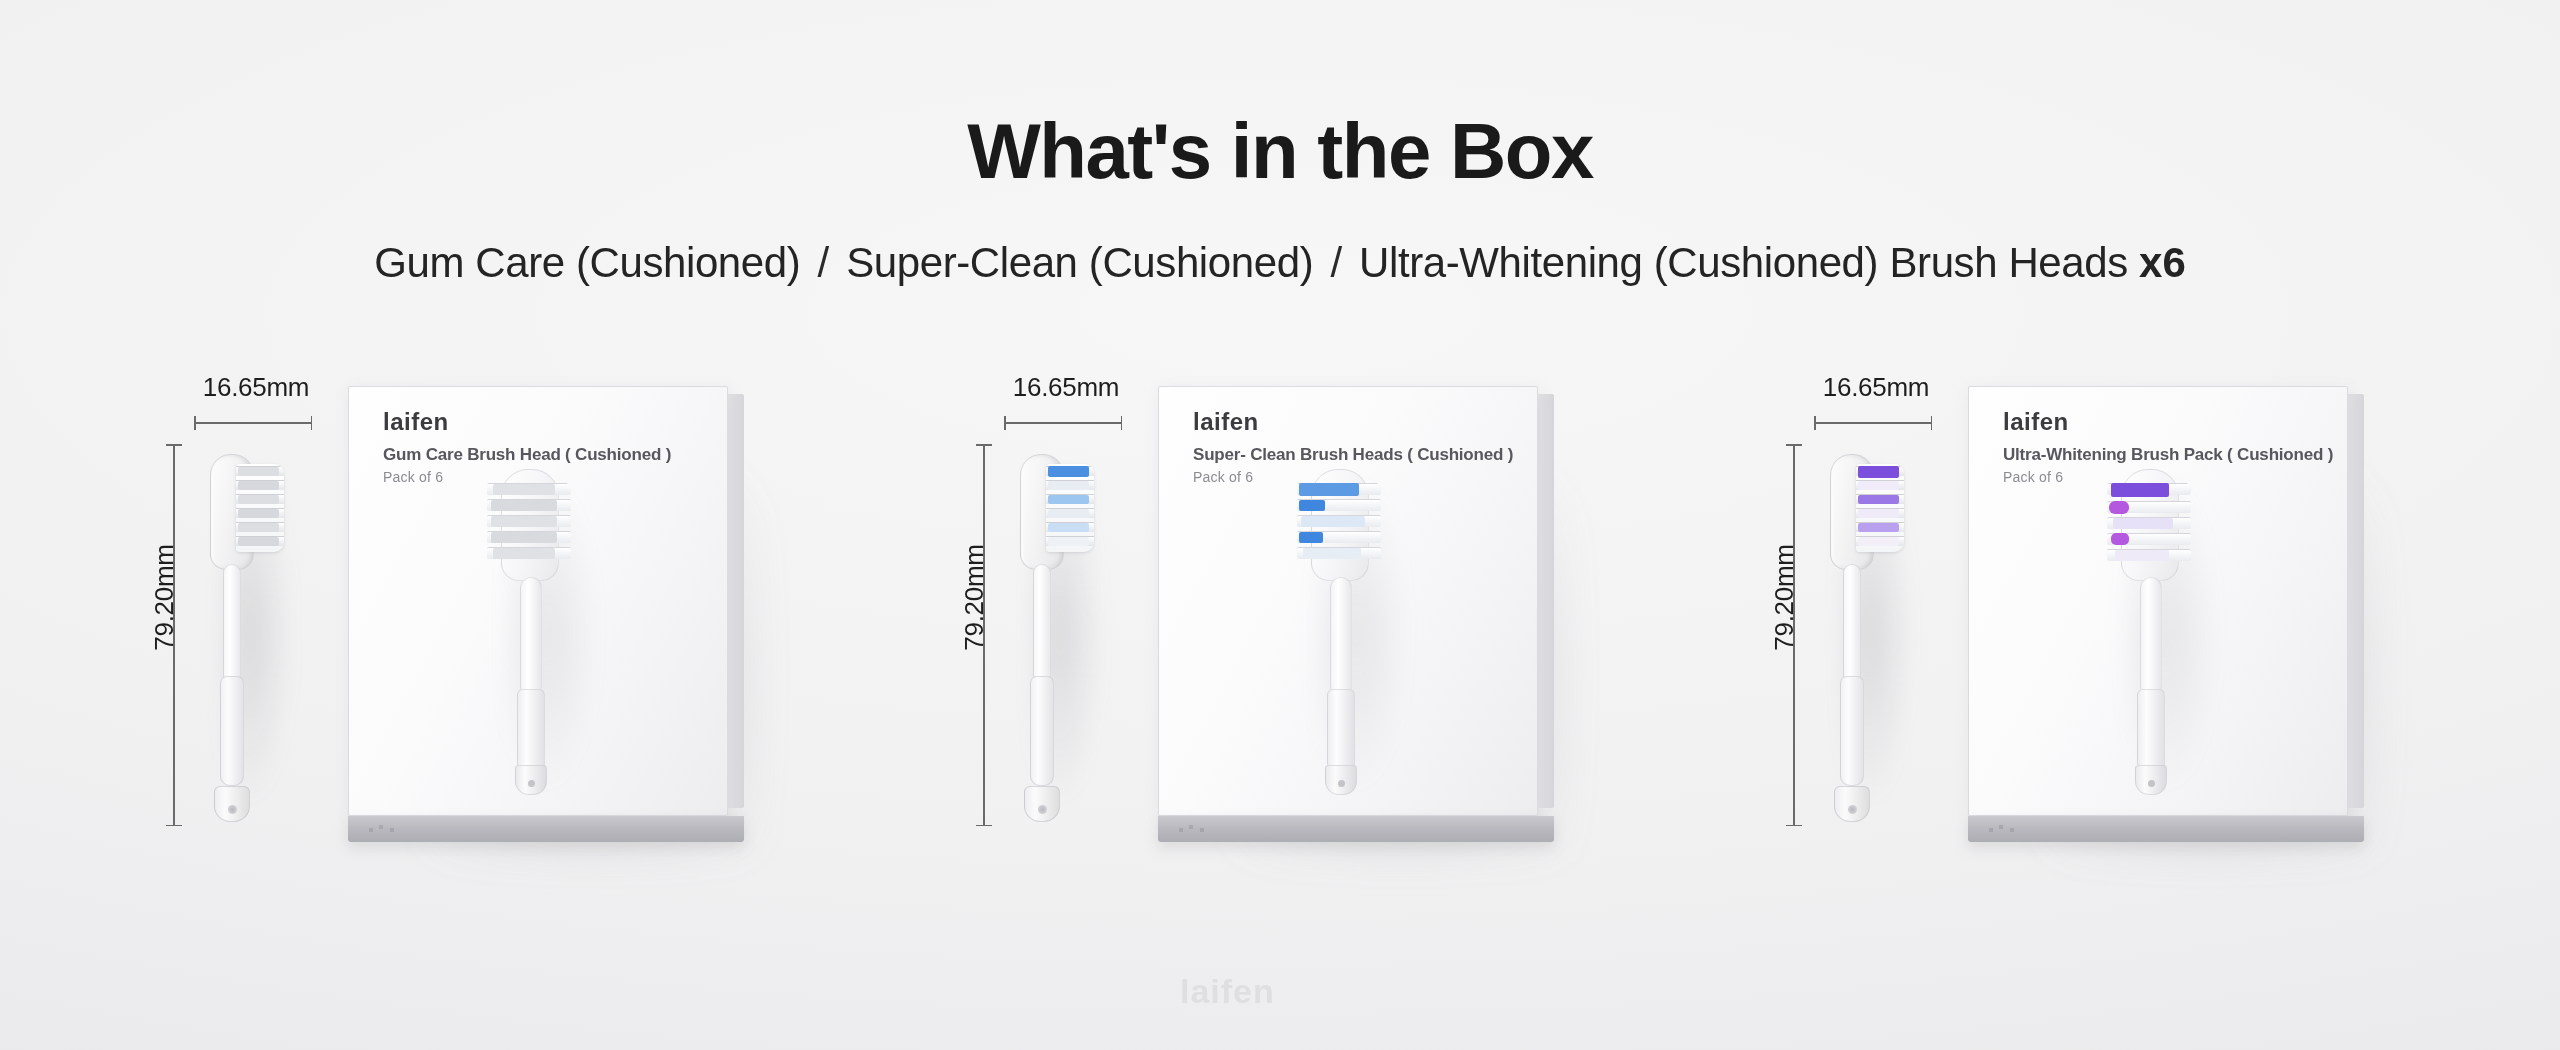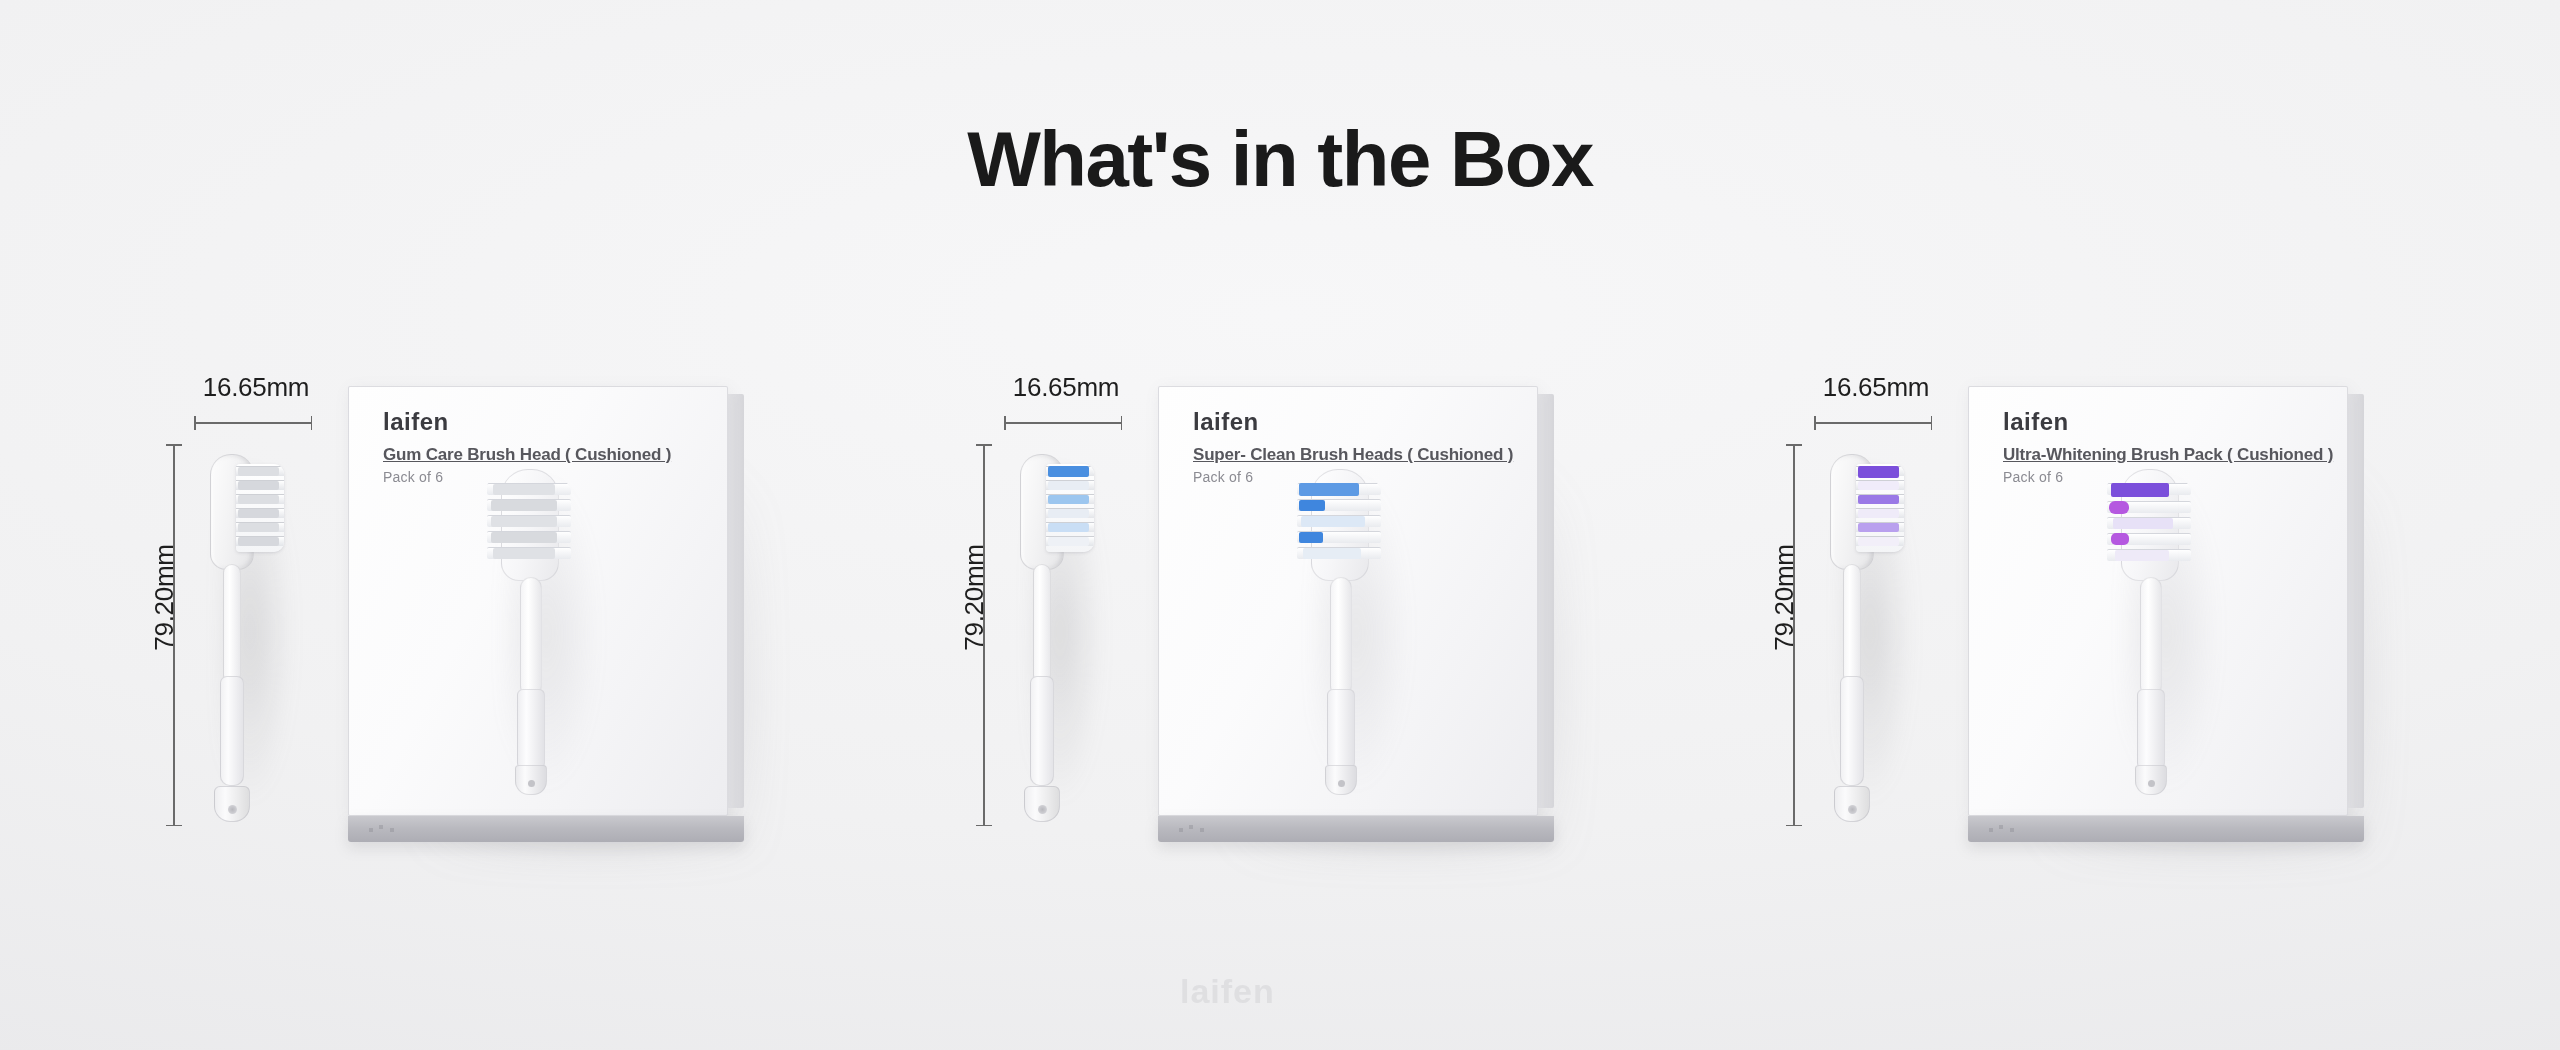--- a/index.html
+++ b/index.html
@@ -8,21 +8,21 @@
     font-family:"Liberation Sans", sans-serif;
     overflow:hidden;
   }
   body {
     background:
       radial-gradient(ellipse 140% 110% at 50% 30%, #f7f7f8 0%, #f1f1f2 45%, #e9e9eb 78%, #e2e2e4 100%);
     position:relative;
   }
 
   
-  .headings { position:absolute; top:8px; left:0; width:2560px; text-align:center; }
+  .headings { position:absolute; top:0; left:0; width:2560px; text-align:center; }
   .page-title {
     margin-top:112px;
     font-size:78px;
     font-weight:700;
     letter-spacing:-1.5px;
     color:#1a1a1a;
     line-height:1;
     font-stretch:condensed;
   }
   .subtitle-row {
@@ -188,21 +188,21 @@
   }
 
   .box-text { position:absolute; left:34px; top:22px; width:330px; }
   .brand {
     font-size:24px; font-weight:600; color:#3b3b40;
     letter-spacing:.5px; line-height:1.1;
   }
   .prod-name {
     margin-top:10px;
     font-size:17px; font-weight:700; color:#57575d;
-    letter-spacing:-.2px; line-height:1.15; white-space:nowrap;text-decoration:underline;
+    letter-spacing:-.2px; line-height:1.15; white-space:nowrap;
   }
   .prod-pack {
     margin-top:4px;
     font-size:14px; font-weight:400; color:#8b8b92; letter-spacing:.2px;
   }
 
   
   .box-brush { position:absolute; left:128px; top:78px; width:150px; height:330px; }
   .bb-shadow {
     position:absolute; left:26px; top:12px; width:96px; height:312px;
@@ -260,20 +260,28 @@
     font-size:34px; font-weight:600; letter-spacing:1px;
     color:rgba(150,150,158,.16);
     user-select:none;
   }
 </style>
 </head>
 <body>
 
 <div class="headings">
   <div class="page-title">What's in the Box</div>
+  <div class="subtitle-row">
+    <span>Gum Care (Cushioned)</span>
+    <span class="sep">/</span>
+    <span>Super-Clean (Cushioned)</span>
+    <span class="sep">/</span>
+    <span>Ultra-Whitening (Cushioned) Brush Heads</span>
+    <span class="qty">x6</span>
+  </div>
 </div>
 
 <div class="products">
 
   <div class="product-group">
     <div class="dims">
       <div class="dim-width-label">16.65mm</div>
       <div class="dim-width-line">
         <div class="tick l"></div>
         <div class="bar"></div>

